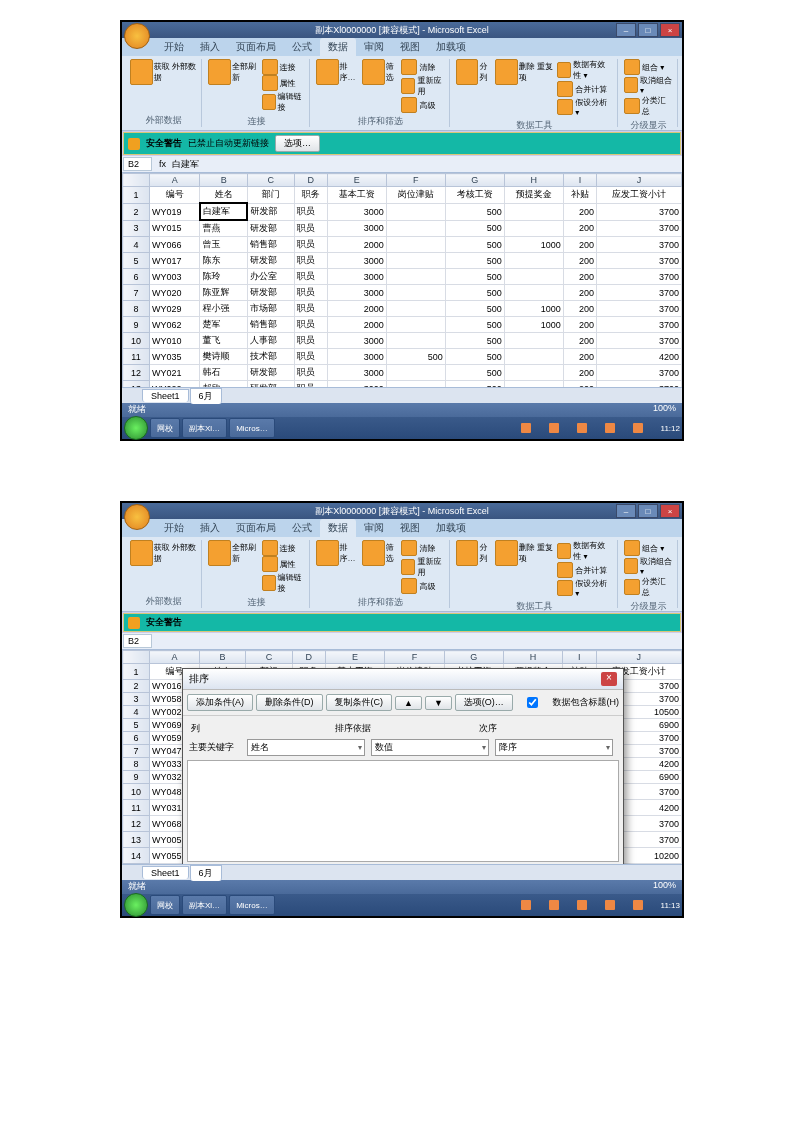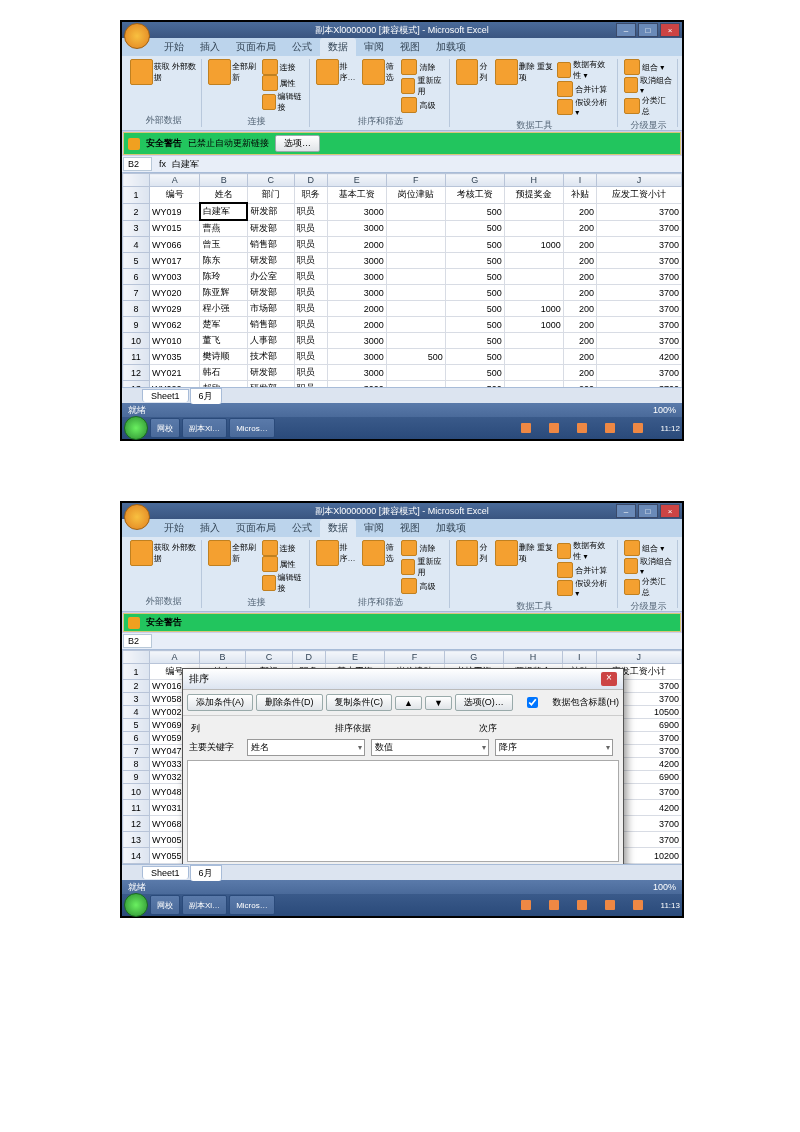--- a/index.html
+++ b/index.html
@@ -14,37 +14,37 @@
 .rtab{padding:2px 8px;color:#345}
 .rtab.active{background:#dde8f4;border-radius:3px 3px 0 0}
 .ribbon{background:#dde8f4;padding:3px 4px;display:flex;gap:2px;border-bottom:1px solid #a8bcd8;height:68px}
 .rgroup{border-right:1px solid #b8c8dc;padding:0 4px;display:flex;flex-direction:column;justify-content:space-between}
 .rgroup .glabel{text-align:center;font-size:9px;color:#567;margin-top:2px}
 .rgroup .items{display:flex;gap:2px;align-items:flex-start;flex:1}
 .ricon{width:24px;height:24px;background:#f4a030;border:1px solid #c08020;border-radius:2px}
 .ricon.sm{width:14px;height:14px}
 .ritem{display:flex;flex-direction:row;align-items:center;font-size:8px;gap:1px}
 .ritem-row{display:flex;align-items:center;gap:2px;font-size:8px}
-.warnbar{background:#22c55e;border:1px solid #d8c878;padding:2px 4px;display:flex;align-items:center;gap:6px;font-size:9px;margin:1px}
+.warnbar{background:#14b8a6;border:1px solid #d8c878;padding:2px 4px;display:flex;align-items:center;gap:6px;font-size:9px;margin:1px}
 .warnbar .shield{width:12px;height:12px;background:#f0a020;border-radius:2px}
 .btn{background:linear-gradient(#fff,#e0e4e8);border:1px solid #9aa;padding:1px 8px;font-size:9px;border-radius:2px}
 .namebox{display:flex;background:#e8eef8;border-bottom:1px solid #a8bcd8;height:16px;align-items:center;font-size:9px}
 .namebox .nb{border:1px solid #b8c8d8;background:#fff;padding:1px 12px 1px 4px;margin:1px}
 .namebox .fx{padding:0 6px;}
 .grid{background:#fff;font-size:9px;border-collapse:collapse;width:100%}
 .grid th{background:linear-gradient(#f4f6fa,#dce4f0);border:1px solid #b8c4d8;font-weight:normal;padding:1px 2px;color:#345}
 .grid td{border:1px solid #d8dce4;padding:1px 2px;text-align:right}
 .grid td.l{text-align:left}
 .grid td.c{text-align:center}
 .grid .rownum{background:linear-gradient(90deg,#f4f6fa,#dce4f0);text-align:center;border:1px solid #b8c4d8;width:22px}
 .grid .sel{background:#fff;border:2px solid #000}
 .gridwrap{height:214px;overflow:hidden;position:relative}
 .sheettabs{background:#dce4f0;border-top:1px solid #a8bcd8;display:flex;font-size:9px;height:15px;align-items:center;padding-left:20px}
 .sheettabs .st{background:#fff;border:1px solid #a8bcd8;border-bottom:none;padding:1px 8px;border-radius:0 0 3px 3px;margin-right:1px}
-.statusbar{background:linear-gradient(#5a7aaa,#4a6a9a);color:#fff;height:14px;display:flex;align-items:center;justify-content:space-between;padding:0 6px;font-size:9px}
+.statusbar{background:linear-gradient(#5a7aaa,#4a6a9a);color:#fff;height:14px;display:flex;justify-content:space-between;padding:0 6px;font-size:9px}
 .taskbar{background:linear-gradient(#3a5a8a,#2a4a7a);height:22px;display:flex;align-items:center;padding:0 2px;gap:2px}
 .tbitem{background:linear-gradient(#5a7aaa,#4a6a9a);border:1px solid #2a4a7a;height:18px;padding:0 6px;color:#fff;font-size:8px;display:flex;align-items:center;border-radius:2px}
 .winorb{width:22px;height:22px;border-radius:50%;background:radial-gradient(#6af060,#2a8a30);border:1px solid #1a6a20}
 .tray{margin-left:auto;display:flex;align-items:center;gap:18px;color:#fff;font-size:8px}
 .tray .ti{width:10px;height:10px;background:#e84;border-radius:1px}
 .dialog{position:absolute;top:18px;left:60px;width:440px;background:#f0f0f0;border:1px solid #555;box-shadow:3px 3px 8px rgba(0,0,0,.4);z-index:20}
 .dlg-title{background:linear-gradient(#fff,#dce4f0);padding:3px 6px;font-size:10px;display:flex;justify-content:space-between;border-bottom:1px solid #bbb}
 .dlg-title .x{background:#c44;color:#fff;width:16px;text-align:center;border-radius:2px}
 .dlg-toolbar{padding:4px;display:flex;gap:3px;align-items:center;font-size:9px;border-bottom:1px solid #ccc}
 .dlg-body{padding:4px}

